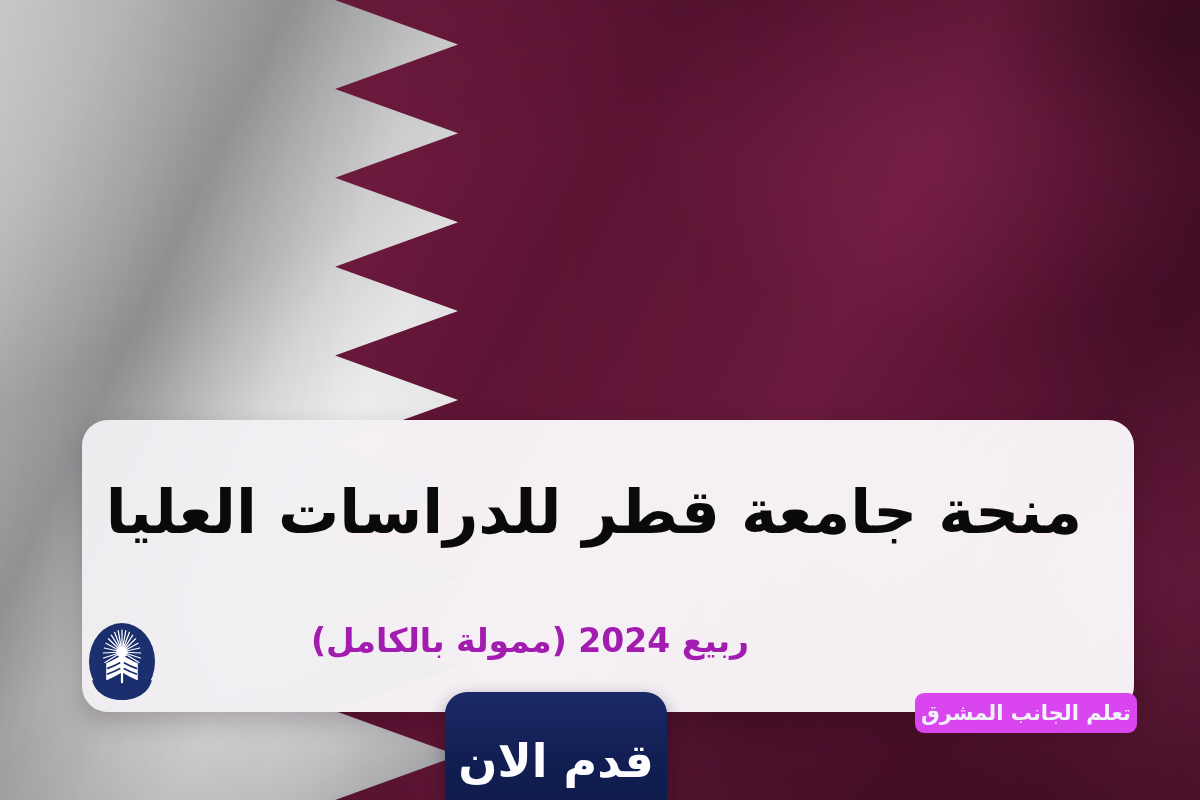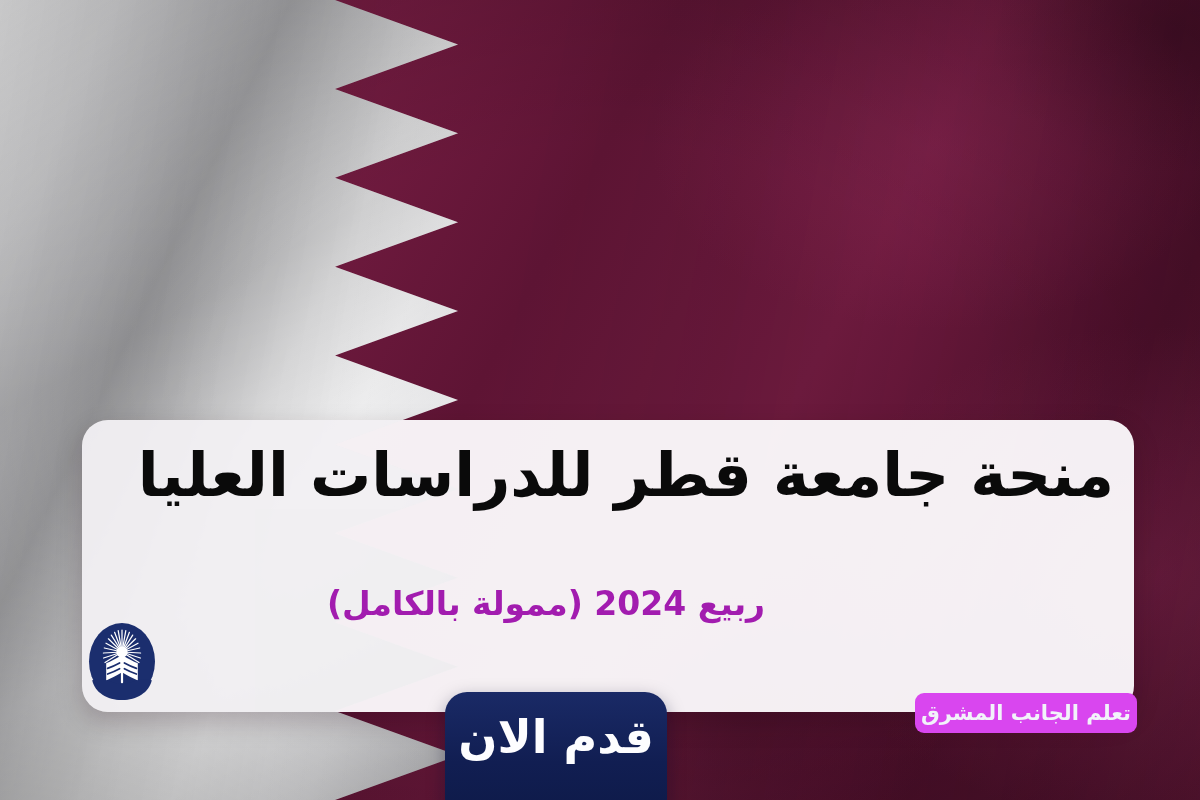--- a/index.html
+++ b/index.html
@@ -60,24 +60,25 @@
     width:1052px; height:292px;
     background:rgba(252,250,252,.955);
     border-radius:26px;
     box-shadow:0 10px 26px rgba(30,5,18,.22);
     overflow:hidden;
   }
 
   .card-inner {
     position:relative;
     width:100%; height:100%;
-    padding:18px 20px 0 36px;
+    padding:18px 52px 0 36px;
     display:flex;
     flex-direction:column;
     align-items:flex-end;
+    margin-top:37px;
   }
 
   .headline {
     font-size:61px;
     font-weight:900;
     color:#0a0a0a;
     line-height:1.22;
     letter-spacing:0;
     text-align:right;
     width:100%;
@@ -121,20 +122,21 @@
     cursor:pointer;
     border:none;
   }
   .apply-btn span {
     font-size:46px;
     font-weight:900;
     color:#fdfdff;
     direction:rtl;
     line-height:1;
     white-space:nowrap;
+    margin-top:24px;
   }
 
   
   .brand-badge {
     position:absolute;
     left:915px; top:693px;
     width:222px; height:40px;
     background:#d946ef;
     border-radius:9px;
     display:flex;

